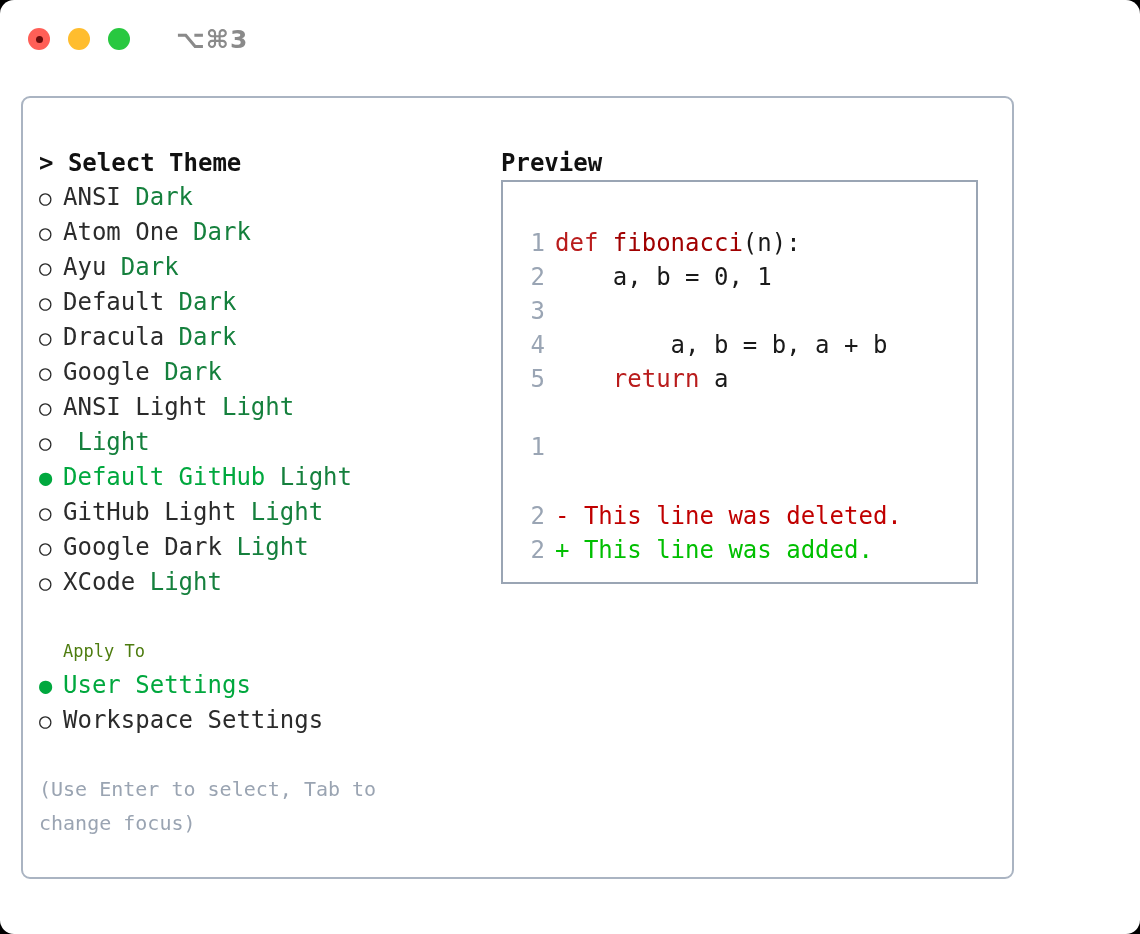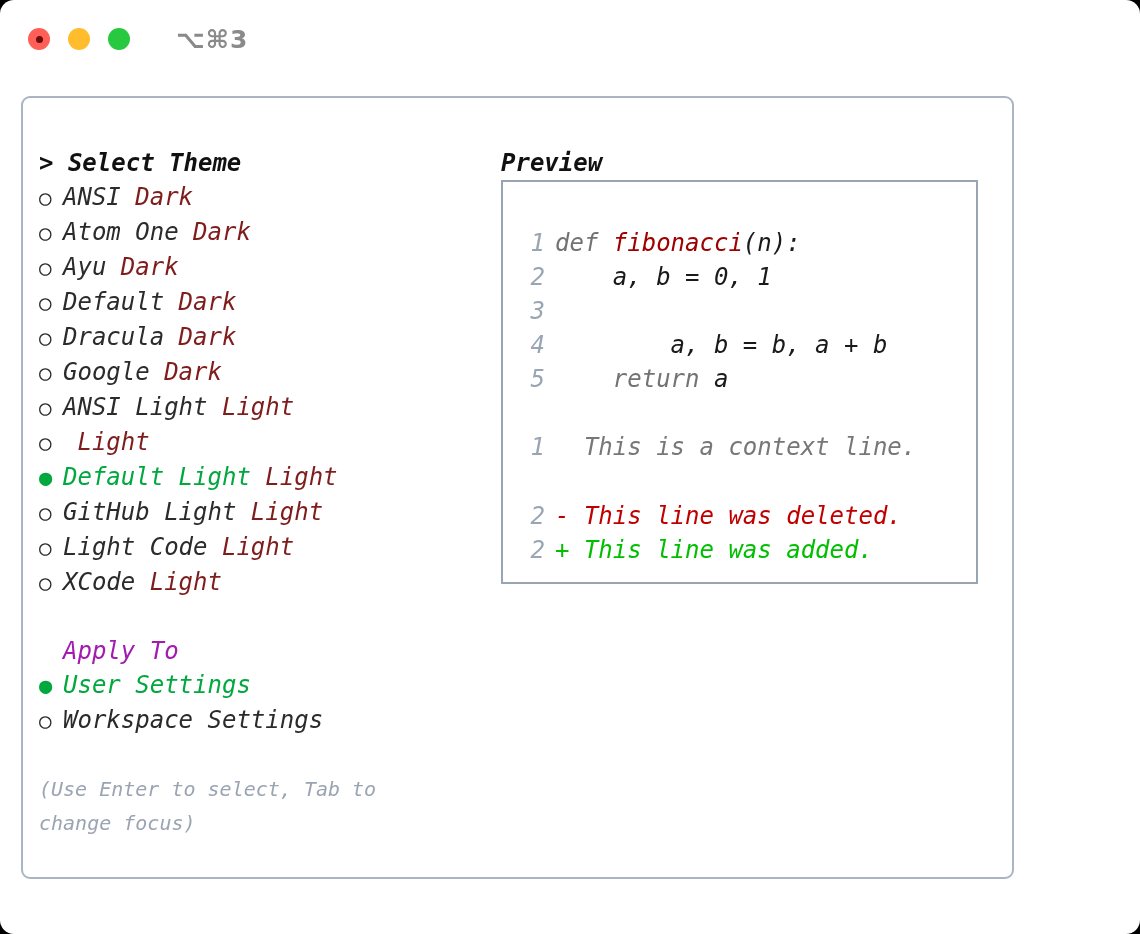--- a/index.html
+++ b/index.html
@@ -87,21 +87,20 @@
     left: 0; top: 0;
     width: 100%;
     height: 100%;
     box-sizing: border-box;
     padding: 48px 0 0 16px;
   }
 
   .columns {
     display: flex;
     align-items: flex-start;
-    font-style: italic;
   }
   .col-left  { width: 462px; flex: none; }
   .col-right { flex: none; }
 
   
   .list-header {
     font-size: 24px;
     font-weight: 700;
     color: #111111;
     line-height: 34px;
@@ -119,29 +118,29 @@
   .bullet {
     width: 24px;
     flex: none;
     color: #2b2b2b;
     font-size: 21px;
   }
   .opt-row.sel .bullet { color: #00a83e; font-size: 22px; }
   .opt-row.sel .opt-label { color: #00a83e; }
   .opt-label { white-space: pre; }
   .opt-tag {
-    color: #7f1d1d;
+    color: #15803d;
     white-space: pre;
   }
 
   .spacer-sm { height: 34px; }
 
   .section-label {
-    font-size: 24px;
-    color: #a21caf;
+    font-size: 17px;
+    color: #4d7c0f;
     line-height: 34px;
     padding-left: 24px;
     white-space: pre;
   }
 
   .hint {
     font-size: 20px;
     line-height: 34px;
     color: #9aa4b2;
     width: 420px;
@@ -173,21 +172,21 @@
     white-space: pre;
   }
   .ln {
     width: 26px;
     flex: none;
     text-align: right;
     color: #9aa5b4;
     margin-right: 10px;
   }
   .code-text { white-space: pre; color: #1a1a1a; }
-  .kw   { color: #737373; }
+  .kw   { color: #b91c1c; }
   .fn   { color: #a00000; }
   .plain{ color: #1a1a1a; }
 
   .blank-line { height: 34px; }
 
   .diff-ctx { color: #777777; }
   .diff-del { color: #c00000; margin-top: 35px; }
   .diff-add { color: #00bf00; }
 </style>
 </head>
@@ -216,23 +215,23 @@
 
           <div id="theme-options">
               <div class="opt-row"><span class="bullet">○</span><span class="opt-label">ANSI</span><span class="opt-tag"> Dark</span></div>
               <div class="opt-row"><span class="bullet">○</span><span class="opt-label">Atom One</span><span class="opt-tag"> Dark</span></div>
               <div class="opt-row"><span class="bullet">○</span><span class="opt-label">Ayu</span><span class="opt-tag"> Dark</span></div>
               <div class="opt-row"><span class="bullet">○</span><span class="opt-label">Default</span><span class="opt-tag"> Dark</span></div>
               <div class="opt-row"><span class="bullet">○</span><span class="opt-label">Dracula</span><span class="opt-tag"> Dark</span></div>
               <div class="opt-row"><span class="bullet">○</span><span class="opt-label">Google</span><span class="opt-tag"> Dark</span></div>
               <div class="opt-row"><span class="bullet">○</span><span class="opt-label">ANSI Light</span><span class="opt-tag"> Light</span></div>
               <div class="opt-row"><span class="bullet">○</span><span class="opt-tag"> Light</span></div>
-              <div class="opt-row sel"><span class="bullet">●</span><span class="opt-label">Default Light</span><span class="opt-tag"> Light</span></div>
+              <div class="opt-row sel"><span class="bullet">●</span><span class="opt-label">Default GitHub</span><span class="opt-tag"> Light</span></div>
               <div class="opt-row"><span class="bullet">○</span><span class="opt-label">GitHub Light</span><span class="opt-tag"> Light</span></div>
-              <div class="opt-row"><span class="bullet">○</span><span class="opt-label">Light Code</span><span class="opt-tag"> Light</span></div>
+              <div class="opt-row"><span class="bullet">○</span><span class="opt-label">Google Dark</span><span class="opt-tag"> Light</span></div>
               <div class="opt-row"><span class="bullet">○</span><span class="opt-label">XCode</span><span class="opt-tag"> Light</span></div>
             </div>
 
           <div class="spacer-sm"></div>
 
           <div class="section-label">Apply To</div>
 
           <div id="apply-options">
               <div class="opt-row sel"><span class="bullet">●</span><span class="opt-label">User Settings</span></div>
               <div class="opt-row"><span class="bullet">○</span><span class="opt-label">Workspace Settings</span></div>
@@ -249,21 +248,21 @@
           <div class="preview-box">
             <div id="preview-code">
                 <div class="code-line"><span class="ln">1</span><span class="code-text"><span class="kw">def </span><span class="fn">fibonacci</span><span class="plain">(n):</span></span></div>
                 <div class="code-line"><span class="ln">2</span><span class="code-text"><span class="plain">    a, b = 0, 1</span></span></div>
                 <div class="code-line"><span class="ln">3</span></div>
                 <div class="code-line"><span class="ln">4</span><span class="code-text"><span class="plain">        a, b = b, a + b</span></span></div>
                 <div class="code-line"><span class="ln">5</span><span class="code-text"><span class="plain">    </span><span class="kw">return</span><span class="plain"> a</span></span></div>
               </div>
             <div class="blank-line"></div>
             <div id="preview-diff">
-                <div class="code-line"><span class="ln">1</span><span class="code-text diff-ctx">  This is a context line.</span></div>
+                <div class="code-line"><span class="ln">1</span></div>
                 <div class="code-line"><span class="ln">2</span><span class="code-text diff-del">- This line was deleted.</span></div>
                 <div class="code-line"><span class="ln">2</span><span class="code-text diff-add">+ This line was added.</span></div>
               </div>
           </div>
         </div>
 
       </div>
     </div>
   </div>
 

